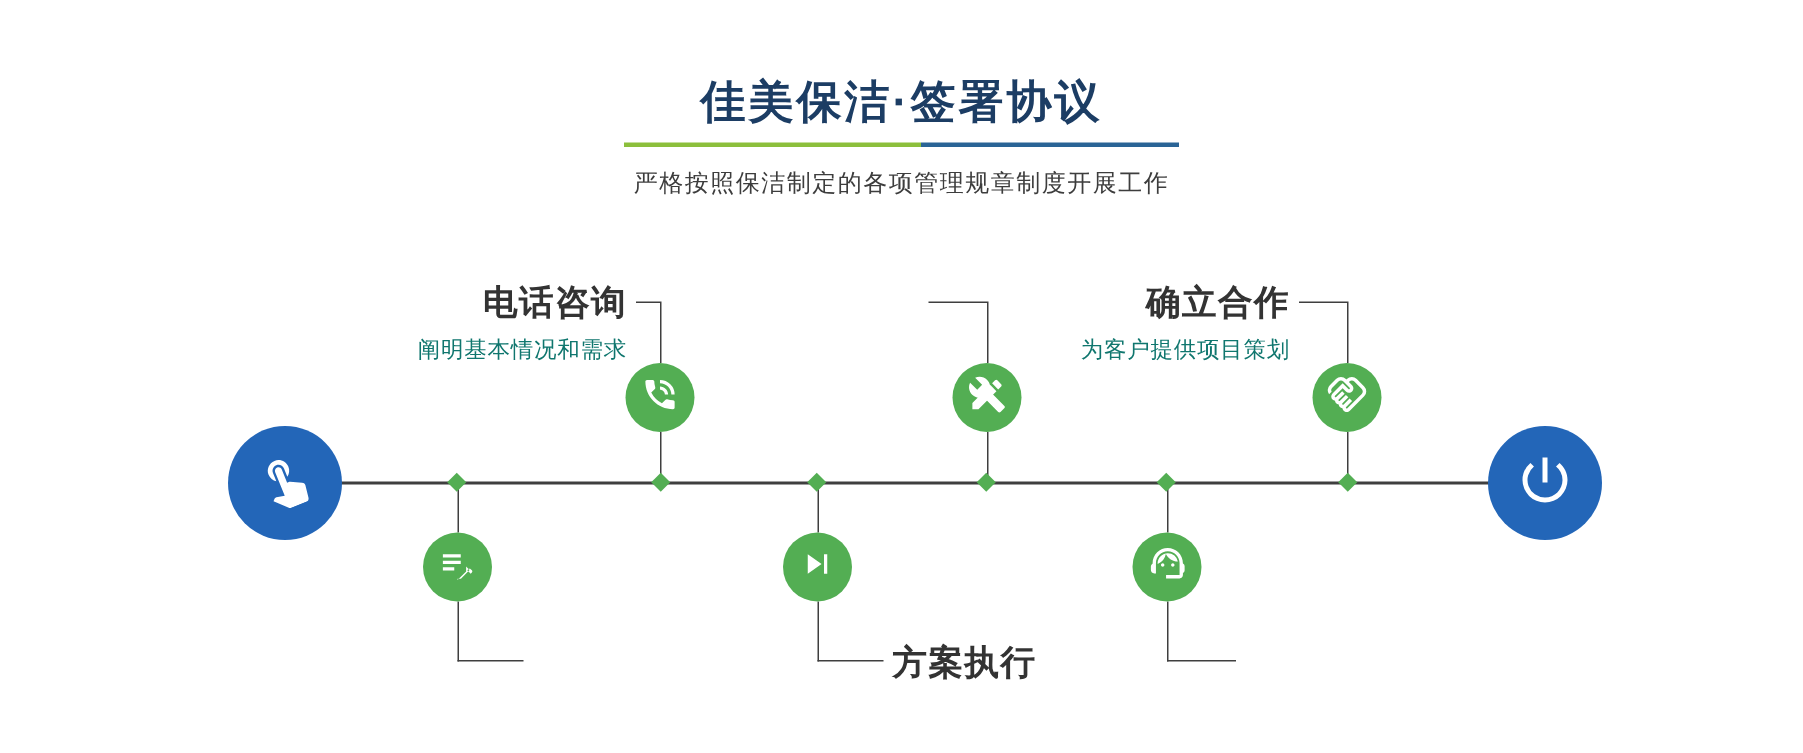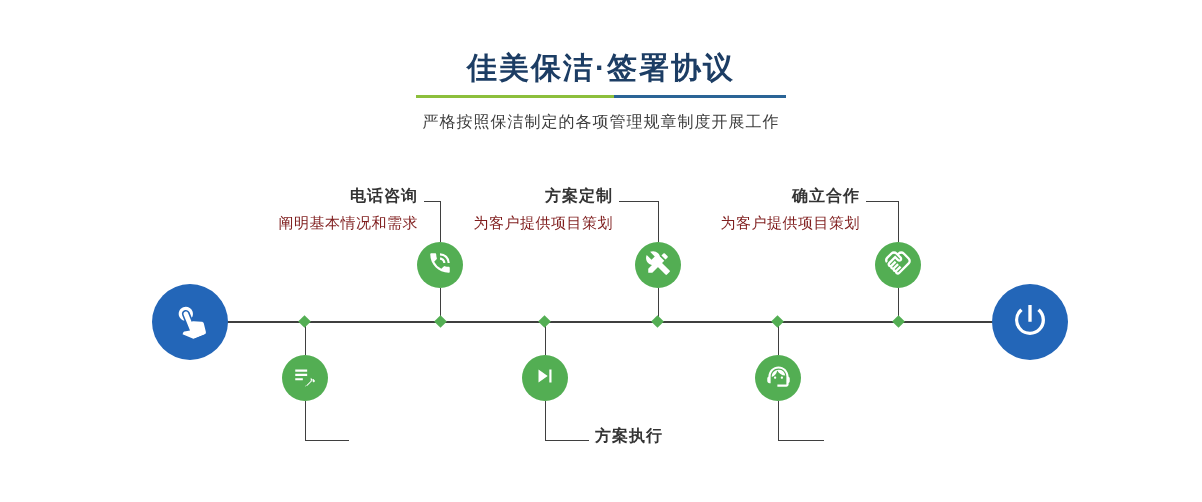--- a/index.html
+++ b/index.html
@@ -58,22 +58,22 @@
     background: #53ae53; transform: rotate(45deg); z-index: 2;
   }
   .hline, .vline, .stub { position: absolute; background: #3f3f3f; z-index: 1; }
   .hline { height: 1px; }
   .vline, .stub { width: 1px; }
 
   
   .step-text { position: absolute; }
   .step-text.align-right { text-align: right; }
   .step-text.align-left  { text-align: left; }
-  .step-title { font-size: 16px; font-weight: bold; color: #333333; letter-spacing: 1px; }
-  .step-desc  { font-size: 15px; color: #7f1d1d; margin-top: 7px; letter-spacing: 0.5px; font-family: Liberation Mono, monospace; }
+  .step-title { font-size: 23px; font-weight: bold; color: #333333; letter-spacing: 1px; }
+  .step-desc  { font-size: 15px; color: #0f766e; margin-top: 7px; letter-spacing: 0.5px; font-family: Liberation Mono, monospace; }
 
   
   .s1-text  { left: 240px; top: 186px; width: 178px; }
   .s1-hline { left: 424px; top: 201px; width: 16px; }
   .s1-vline { left: 440px; top: 201px; height: 41px; }
   .s1-node  { left: 417px; top: 242px; }
   .s1-stub  { left: 440px; top: 288px; height: 34px; }
   .s1-diamond { left: 436px; }
 
   
@@ -168,24 +168,20 @@
       <svg viewBox="0 0 24 24" width="26" height="26" fill="#ffffff" aria-hidden="true">
         <path d="M3 10h11v2H3v-2zm0-2h11V6H3v2zm0 8h7v-2H3v2zm15.01-.13l.71-.71c.39-.39 1.02-.39 1.41 0l.71.71c.39.39.39 1.02 0 1.41l-.71.71-2.12-2.12zm-.71.71l-5.3 5.3V21h2.12l5.3-5.3-2.12-2.12z"></path>
       </svg>
     </span>
   </div>
   <div class="stub s2-stub"></div>
   <div class="vline s2-vline"></div>
   <div class="hline s2-hline"></div>
   <div class="diamond s2-diamond"></div>
 
-  <div class="step-text align-right s3-text">
-    <div class="step-title">方案定制</div>
-    <div class="step-desc">为客户提供项目策划</div>
-  </div>
   <div class="hline s3-hline"></div>
   <div class="vline s3-vline"></div>
   <div class="node s3-node">
     <span>
       <svg viewBox="0 0 24 24" width="26" height="26" fill="#ffffff" aria-hidden="true">
         <path d="M22.7 19l-9.1-9.1c.9-2.3.4-5-1.5-6.9-2-2-5-2.4-7.4-1.3L9 6 6 9 1.6 4.7C.4 7.1.9 10.1 2.9 12.1c1.9 1.9 4.6 2.4 6.9 1.5l9.1 9.1c.4.4 1 .4 1.4 0l2.3-2.3c.5-.4.5-1.1.1-1.4z"></path>
         <path d="M3 17.25V21h3.75L17.81 9.94l-3.75-3.75L3 17.25zM20.71 7.04c.39-.39.39-1.02 0-1.41l-2.34-2.34a.996.996 0 00-1.41 0l-1.83 1.83 3.75 3.75 1.83-1.83z"></path>
       </svg>
     </span>
   </div>

